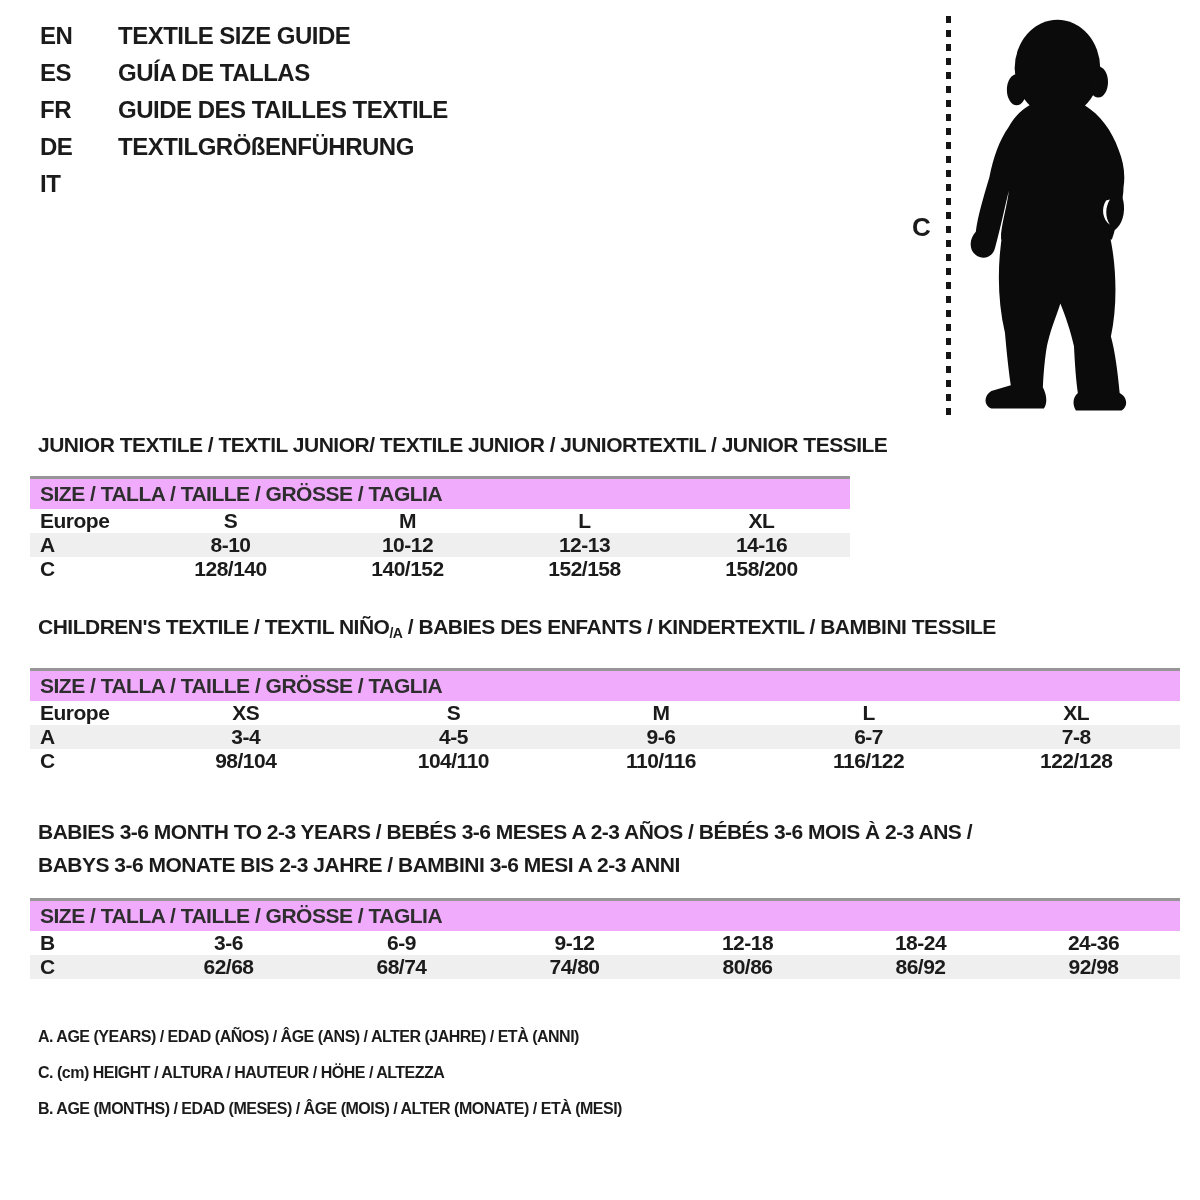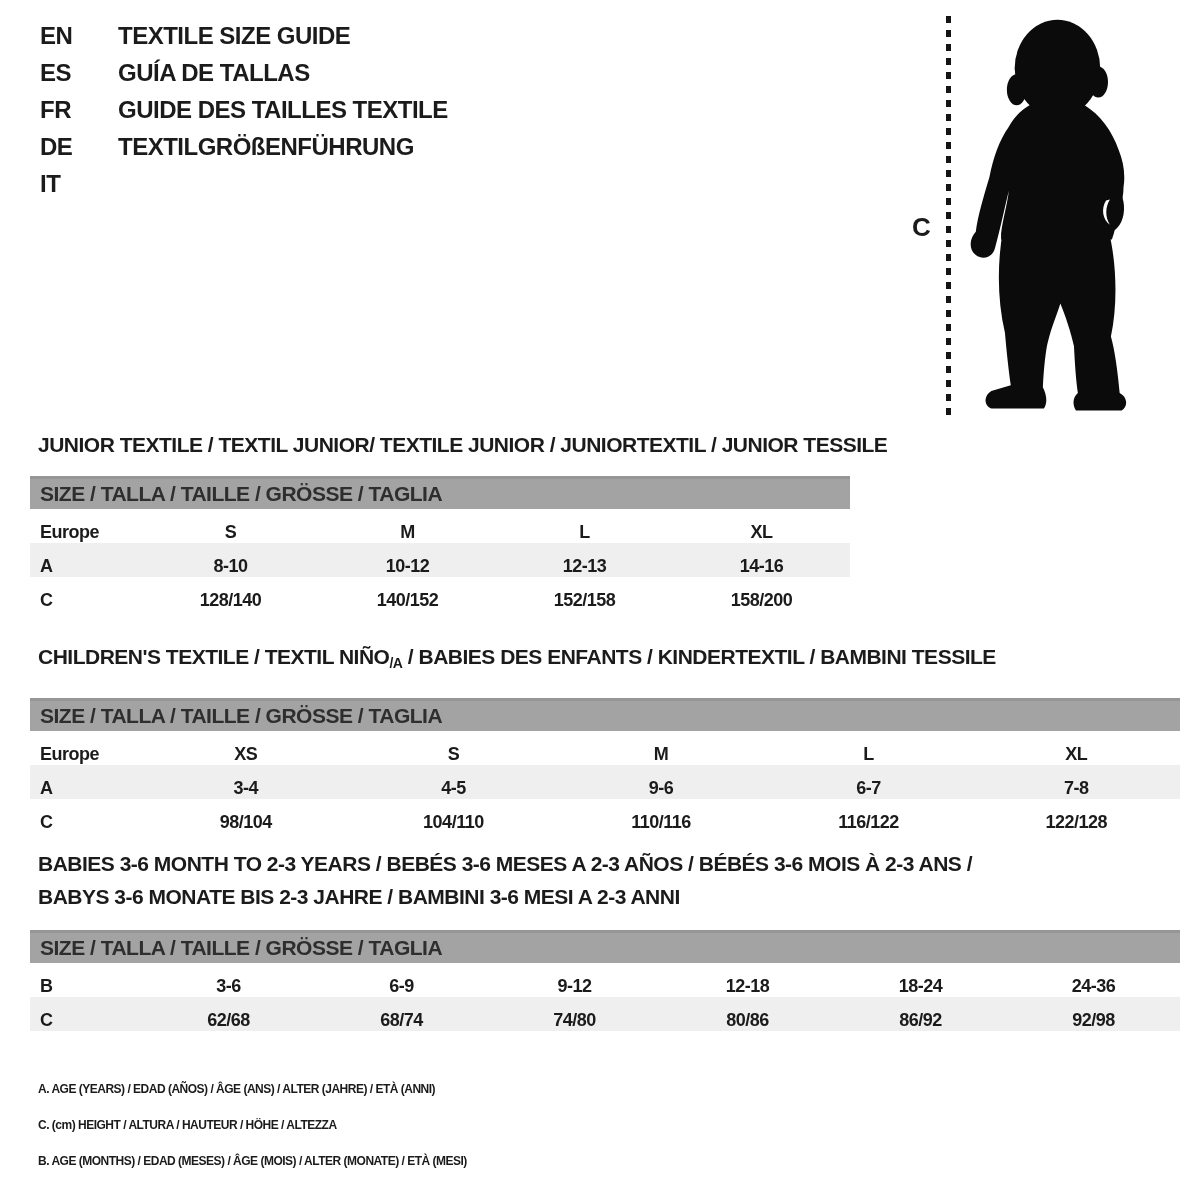--- a/index.html
+++ b/index.html
@@ -28,41 +28,41 @@
   }
   .figure svg { position:absolute; left:58px; top:0; }
 
   
   .section-title { font-size:21px; white-space:nowrap; margin-left:8px; line-height:24px; }
   .title-sub { font-size:14px; vertical-align:-4px; }
   .two-line .section-title { line-height:33px; }
 
   .sec-junior   { margin-top:226px; }
   .sec-children { margin-top:34px; }
-  .sec-babies   { margin-top:14px; }
+  .sec-babies   { margin-top:42px; }
 
   .size-table { margin-top:19px; }
   .sec-children .size-table { margin-top:23px; }
   .sec-babies  .size-table  { margin-top:17px; }
   .w-junior { width:820px; }
   .w-wide   { width:1150px; }
 
   .size-bar {
-    height:33px; background:#a3a3a3; border-top:3px solid #969696;
+    height:33px; background:#f0abfc; border-top:3px solid #969696;
     display:flex; align-items:center; padding-left:10px;
     font-size:21px; color:#2e2e2e; white-space:nowrap;
   }
-  .t-row { display:flex; height:34px; align-items:flex-end; font-size:18px; }
+  .t-row { display:flex; height:24px; align-items:flex-start; font-size:21px; }
   .t-row.shaded { background:#efefef; }
   .t-label { width:112px; padding-left:10px; }
   .t-cell { flex:1; text-align:center; }
 
   
   .legend { margin-top:40px; margin-left:8px; }
-  .legend-line { font-size:12px; line-height:36px; white-space:nowrap; }
+  .legend-line { font-size:16px; line-height:36px; white-space:nowrap; }
 </style>
 </head>
 <body>
 
 <div class="page">
 
   <div class="lang-block">
     <div class="lang-row">
       <span class="lang-code">EN</span>
       <span class="lang-label">TEXTILE SIZE GUIDE</span>

